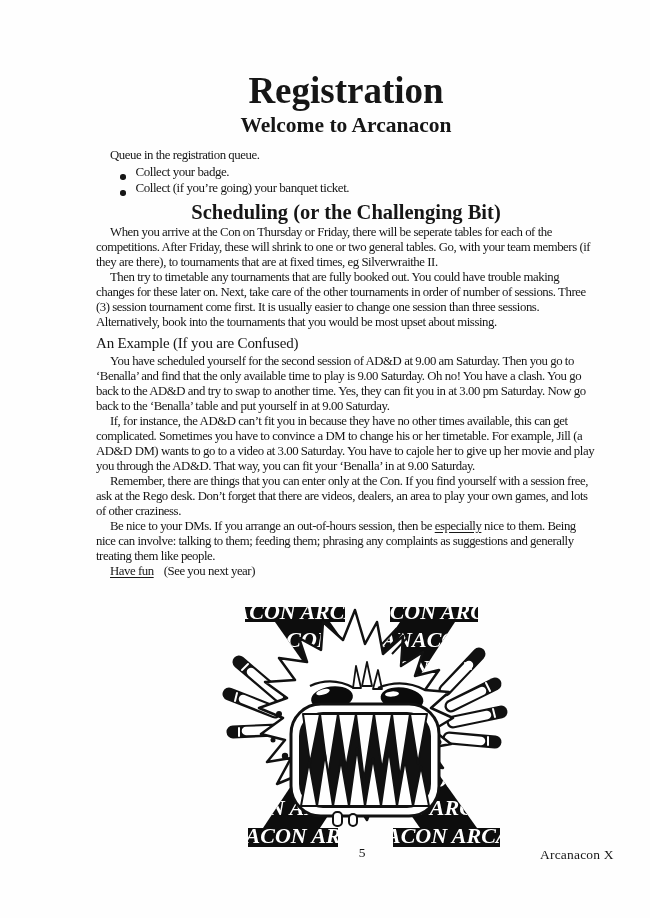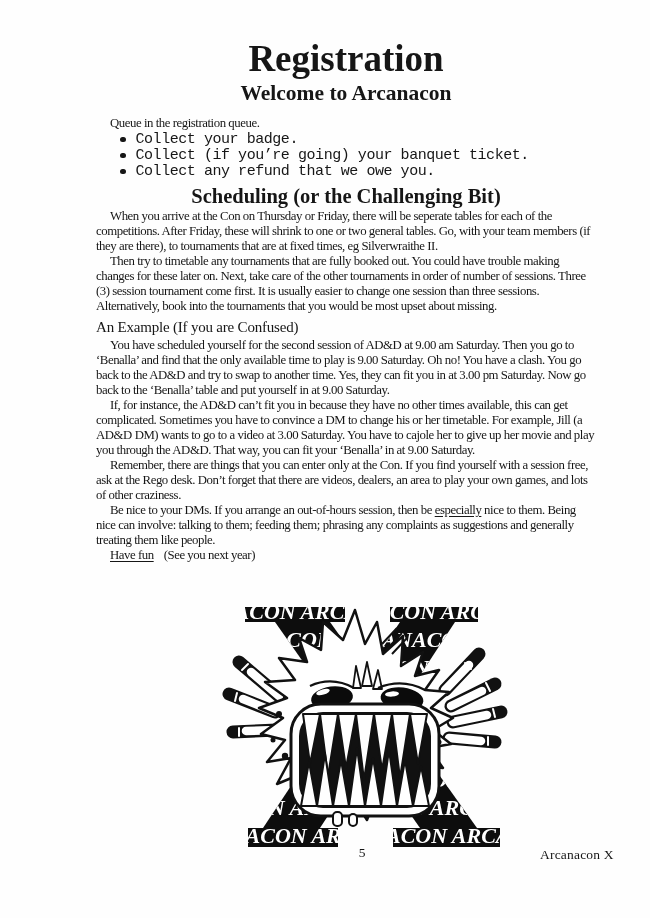--- a/index.html
+++ b/index.html
@@ -1,32 +1,32 @@
 <!DOCTYPE html>
 <html><head>
 <meta charset="utf-8">
 <style>
   html,body { margin:0; padding:0; background:#888; }
   .page {
     position:relative; width:650px; height:918px; margin:0 auto;
     background:#fefefe; color:#161616; overflow:hidden;
     font-family:"Liberation Serif","DejaVu Serif",serif;
   }
-  .content { padding:40px 54px 0 96px; }
+  .content { padding:72px 54px 0 96px; }
   h1.title { font-size:37px; line-height:1.05; font-weight:bold; text-align:center; margin:0; }
   h2.subtitle { font-size:21.5px; line-height:1.15; font-weight:bold; text-align:center; margin:2px 0 0 0; }
   p.body {
     font-size:12.8px; line-height:15px; letter-spacing:-0.45px;
     margin:0; text-indent:14px; text-align:left;
   }
   p.intro { margin-top:10px; }
   ul.blist { list-style:none; margin:1px 0 0 24px; padding:0; }
   ul.blist li {
-    display:flex; align-items:flex-start;
-    font-size:15px; line-height:16px; letter-spacing:-0.45px;font-family:Liberation Mono, monospace;
+    display:flex; align-items:flex-end;
+    font-size:13px; line-height:16px; letter-spacing:-0.45px;
   }
   .bdot { flex:none; width:5.5px; height:5.5px; border-radius:50%; background:#161616; margin:5px 10px 0 0; }
   h3.sched { font-size:20.5px; line-height:1.1; font-weight:bold; text-align:center; margin:5px 0 2px 0; }
   h4.example { font-size:15px; font-weight:normal; text-align:left; margin:5px 0 2px 0; letter-spacing:-0.2px; }
   .u { text-decoration:underline; text-underline-offset:2px; }
   .signoff { text-indent:14px; }
   .signoff .rest { margin-left:10px; }
   .illu { position:absolute; left:215px; top:592px; width:300px; height:300px; }
   .pagenum {
     position:absolute; left:340px; top:845px; width:44px; text-align:center;
@@ -46,24 +46,20 @@
     <p class="body intro">Queue in the registration queue.</p>
 
     <ul class="blist">
       <li>
           <span class="bdot"></span>
           <span>Collect your badge.</span>
         </li>
       <li>
           <span class="bdot"></span>
           <span>Collect (if you’re going) your banquet ticket.</span>
-        </li>
-      <li>
-          <span class="bdot"></span>
-          <span>Collect any refund that we owe you.</span>
         </li>
     </ul>
 
     <h3 class="sched">Scheduling (or the Challenging Bit)</h3>
     <p class="body">When you arrive at the Con on Thursday or Friday, there will be seperate tables for each of the competitions. After Friday, these will shrink to one or two general tables. Go, with your team members (if they are there), to tournaments that are at fixed times, eg Silverwraithe II.</p>
     <p class="body">Then try to timetable any tournaments that are fully booked out. You could have trouble making changes for these later on. Next, take care of the other tournaments in order of number of sessions. Three (3) session tournament come first. It is usually easier to change one session than three sessions. Alternatively, book into the tournaments that you would be most upset about missing.</p>
 
     <h4 class="example">An Example (If you are Confused)</h4>
     <p class="body">You have scheduled yourself for the second session of AD&amp;D at 9.00 am Saturday. Then you go to ‘Benalla’ and find that the only available time to play is 9.00 Saturday. Oh no! You have a clash. You go back to the AD&amp;D and try to swap to another time. Yes, they can fit you in at 3.00 pm Saturday. Now go back to the ‘Benalla’ table and put yourself in at 9.00 Saturday.</p>
     <p class="body">If, for instance, the AD&amp;D can’t fit you in because they have no other times available, this can get complicated. Sometimes you have to convince a DM to change his or her timetable. For example, Jill (a AD&amp;D DM) wants to go to a video at 3.00 Saturday. You have to cajole her to give up her movie and play you through the AD&amp;D. That way, you can fit your ‘Benalla’ in at 9.00 Saturday.</p>

